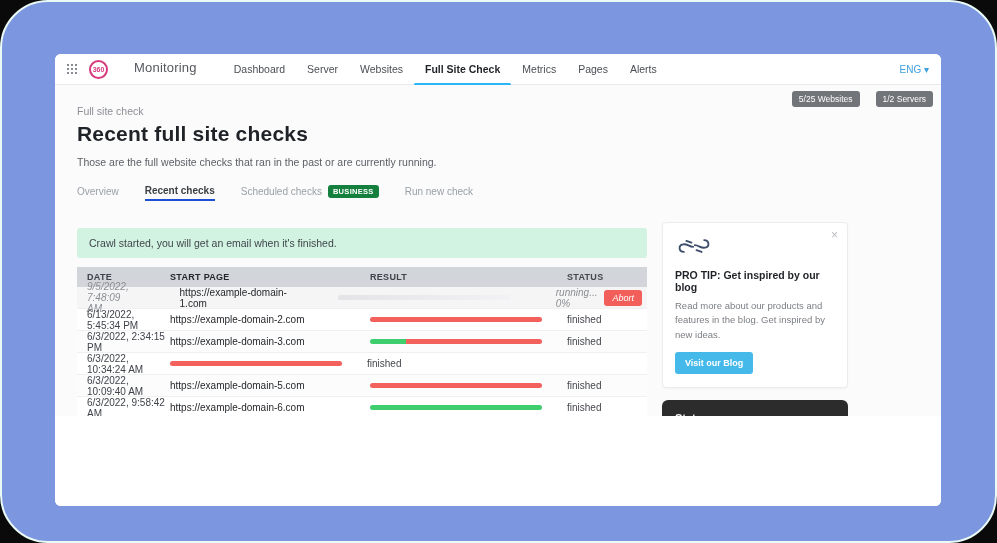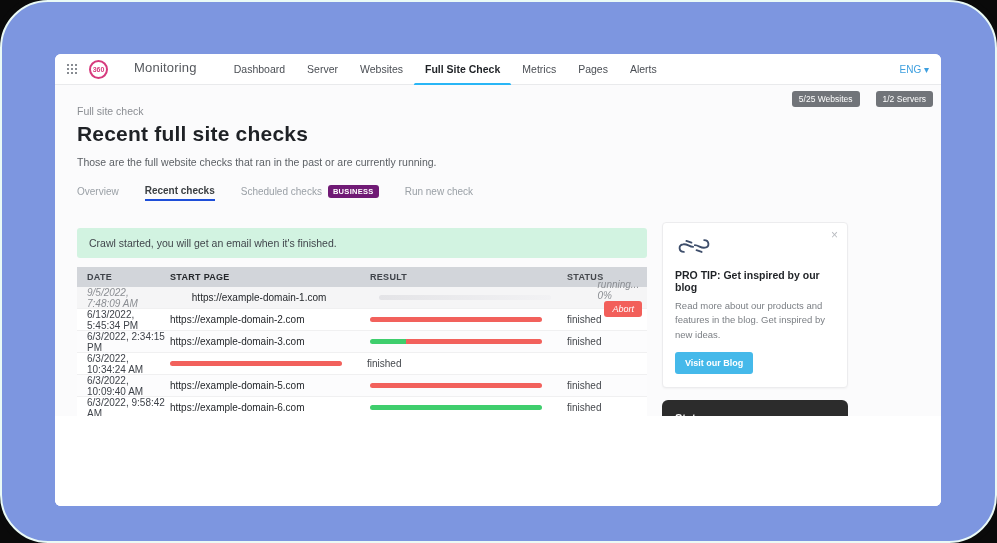--- a/index.html
+++ b/index.html
@@ -62,41 +62,41 @@
   .breadcrumb { margin-top: 20px; font-size: 10.5px; color: #8b8e93; }
   .page-title { margin-top: 5px; font-size: 21px; font-weight: bold; color: #1f2226; letter-spacing: .2px; }
   .page-desc { margin-top: 10px; font-size: 10.5px; color: #5c6065; }
   .tabs { margin-top: 17px; display: flex; align-items: center; }
   .tab {
     margin-right: 26px; font-size: 10px; color: #9aa0a6; cursor: pointer;
     padding-bottom: 3px; display: flex; align-items: center; white-space: nowrap;
   }
   .tab.active { color: #3c4043; font-weight: bold; border-bottom: 2px solid #1d4ed8; }
   .tab-badge {
-    background: #701a75; color: #fff; font-size: 7.5px; font-weight: bold;
+    background: #15803d; color: #fff; font-size: 7.5px; font-weight: bold;
     padding: 2px 5px; border-radius: 3px; margin-left: 6px; letter-spacing: .3px;
   }
   .banner {
     margin-top: 27px; background: #d2f3e1; color: #41464c;
     font-size: 10.5px; padding: 9px 12px; border-radius: 3px;
   }
   
   .table { margin-top: 9px; width: 100%; }
   .thead { display: flex; background: #d2d5da; height: 20px; align-items: center; }
   .th { font-size: 9px; font-weight: bold; color: #3f434a; letter-spacing: .3px; }
   .row { display: flex; align-items: center; height: 22px; background: #fff; border-bottom: 1px solid #f0f0f1; font-size: 10px; }
   .row:nth-child(odd) { background: #fcfcfd; }
   .row.running { background: #f5f5f6; font-style: italic; color: #8b8e93; gap: 46px; }
   .c-date { width: 93px; padding-left: 10px; color: #3f434a; }
   .row.running .c-date { color: #8b8e93; }
   .c-start { width: 200px; color: #25282c; }
   .row.running .c-start { font-style: normal; }
   .c-result { width: 197px; display: flex; align-items: center; }
   .c-status { flex: 1; display: flex; align-items: center; color: #45484d; }
-  .row.running .c-status { justify-content: space-between; padding-right: 5px; color: #8b8e93; flex-direction: column; }
+  .row.running .c-status { justify-content: space-between; padding-right: 5px; color: #8b8e93; }
   .bar { width: 172px; height: 5px; border-radius: 3px; overflow: hidden; display: flex; }
   .bar.track { background: linear-gradient(90deg, #e4e4e7, #f2f2f4); }
   .bar-seg { height: 100%; }
   .abort-btn {
     margin-left: 7px; background: #f25f5a; color: #fff; font-size: 9px; font-style: italic;
     padding: 3px 8px; border-radius: 3px; border: none; cursor: pointer;
     font-family: "Liberation Sans", sans-serif;
   }
   
   .sidebar { position: absolute; left: 607px; top: 137px; width: 186px; }

